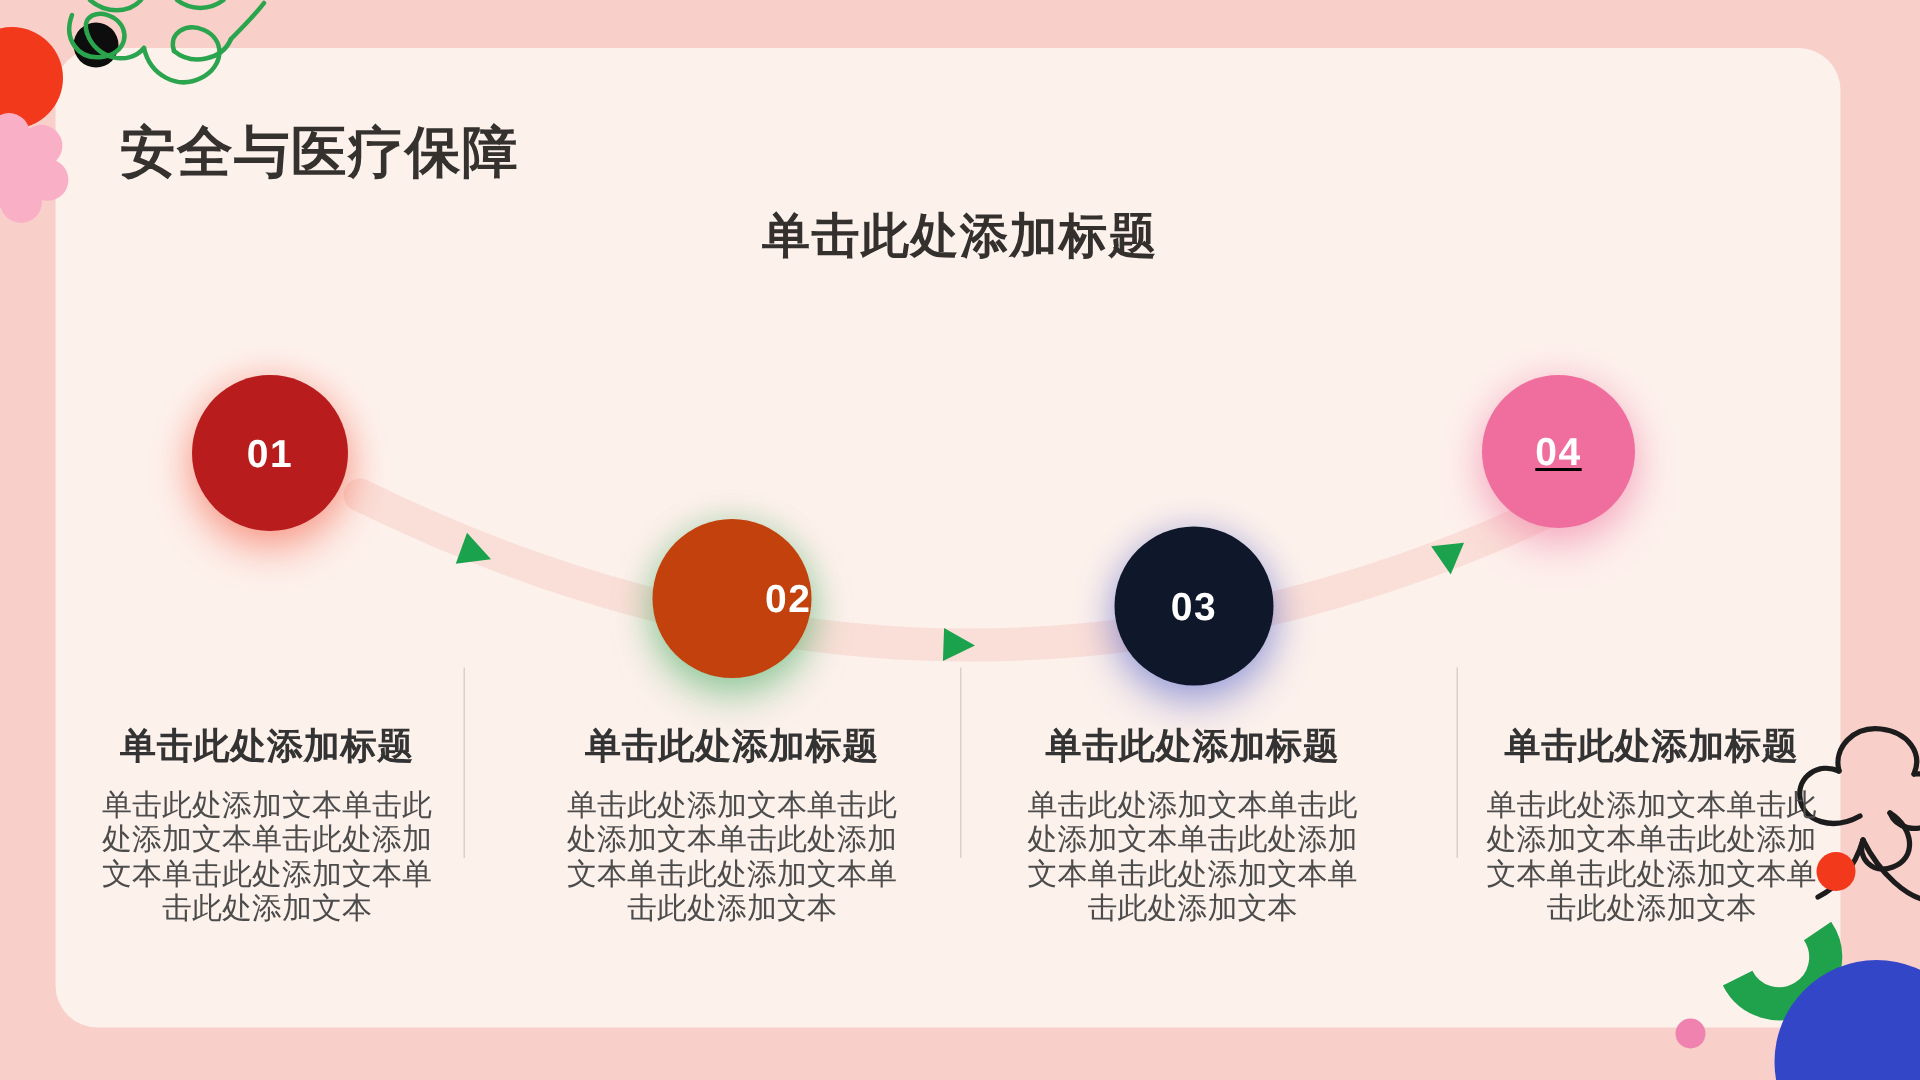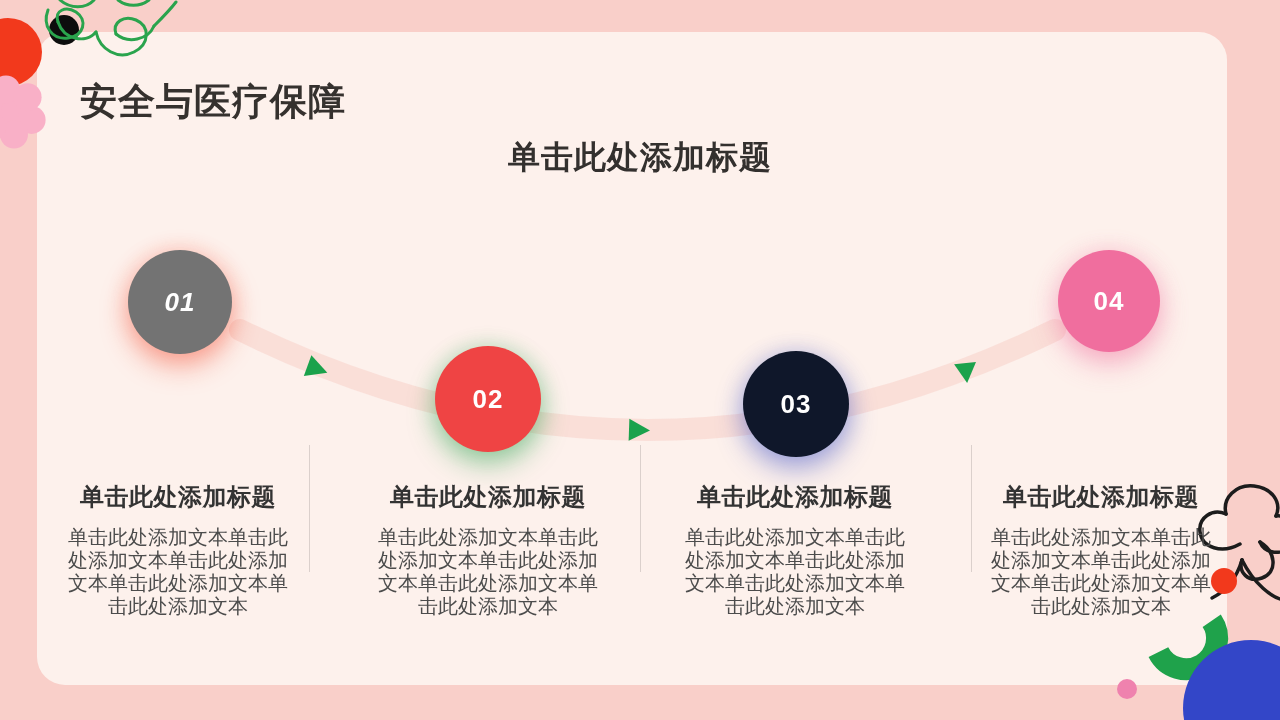--- a/index.html
+++ b/index.html
@@ -25,21 +25,21 @@
     font-size:32px;font-weight:bold;color:#33302e;letter-spacing:1px;
   }
   .step-circle{
     position:absolute;width:104px;height:104px;border-radius:50%;
     display:flex;align-items:center;justify-content:center;z-index:3;
   }
   .step-circle span{color:#ffffff;font-weight:bold;font-size:26px;letter-spacing:1px;}
   .s1{left:128px;top:250px;box-shadow:0 12px 28px rgba(242,57,28,.40),0 0 22px rgba(242,57,28,.18);}
   .s2{left:435px;top:346px;width:106px;height:106px;box-shadow:0 12px 28px rgba(20,154,62,.40),0 0 22px rgba(20,154,62,.20);}
   .s3{left:743px;top:351px;width:106px;height:106px;box-shadow:0 12px 28px rgba(44,68,196,.40),0 0 22px rgba(44,68,196,.20);}
-  .s4{left:1058px;top:250px;width:102px;height:102px;box-shadow:0 12px 28px rgba(240,110,158,.45),0 0 22px rgba(240,110,158,.22);}
+  .s4{left:988px;top:250px;width:102px;height:102px;box-shadow:0 12px 28px rgba(240,110,158,.45),0 0 22px rgba(240,110,158,.22);text-decoration:underline;}
   .divider{position:absolute;width:1px;height:127px;top:445px;background:#dbd0cc;z-index:1;}
   .d1{left:309px}.d2{left:640px}.d3{left:971px}
   .col{position:absolute;top:481px;width:280px;text-align:center;z-index:4;}
   .col h3{font-size:24px;font-weight:bold;color:#333333;margin:0 0 13px;letter-spacing:.5px;white-space:nowrap;}
   .col p{font-size:20px;line-height:23px;color:#4c4c4c;margin:0 auto;width:232px;word-break:break-all;}
   .c1{left:38px}.c2{left:348px}.c3{left:655px}.c4{left:961px}
 </style>
 </head>
 <body>
 
@@ -84,24 +84,24 @@
   </g>
   <circle cx="1224" cy="581" r="13" fill="#f2391c"></circle>
   <path d="M 1211.7 620.7 A 31 31 0 1 1 1158.4 652.1" fill="none" stroke="#1fa24b" stroke-width="22"></path>
   <circle cx="1251" cy="708" r="68" fill="#3346c8"></circle>
   <circle cx="1127" cy="689" r="10" fill="#ef82ae"></circle>
 </svg>
 
 <h1 class="page-title">安全与医疗保障</h1>
 <div class="section-title">单击此处添加标题</div>
 
-<div class="step-circle s1" style="background-color: #737373; font-style: italic;">
+<div class="step-circle s1" style="background-color: #b91c1c;">
   <span>01</span>
 </div>
-<div class="step-circle s2" style="background-color: #ef4444;">
+<div class="step-circle s2" style="background-color: #c2410c; justify-content: flex-end;">
   <span>02</span>
 </div>
 <div class="step-circle s3" style="background-color: #0f172a;">
   <span>03</span>
 </div>
 <div class="step-circle s4" style="background-color: rgb(240, 110, 158);">
   <span>04</span>
 </div>
 
 <div class="divider d1"></div>

